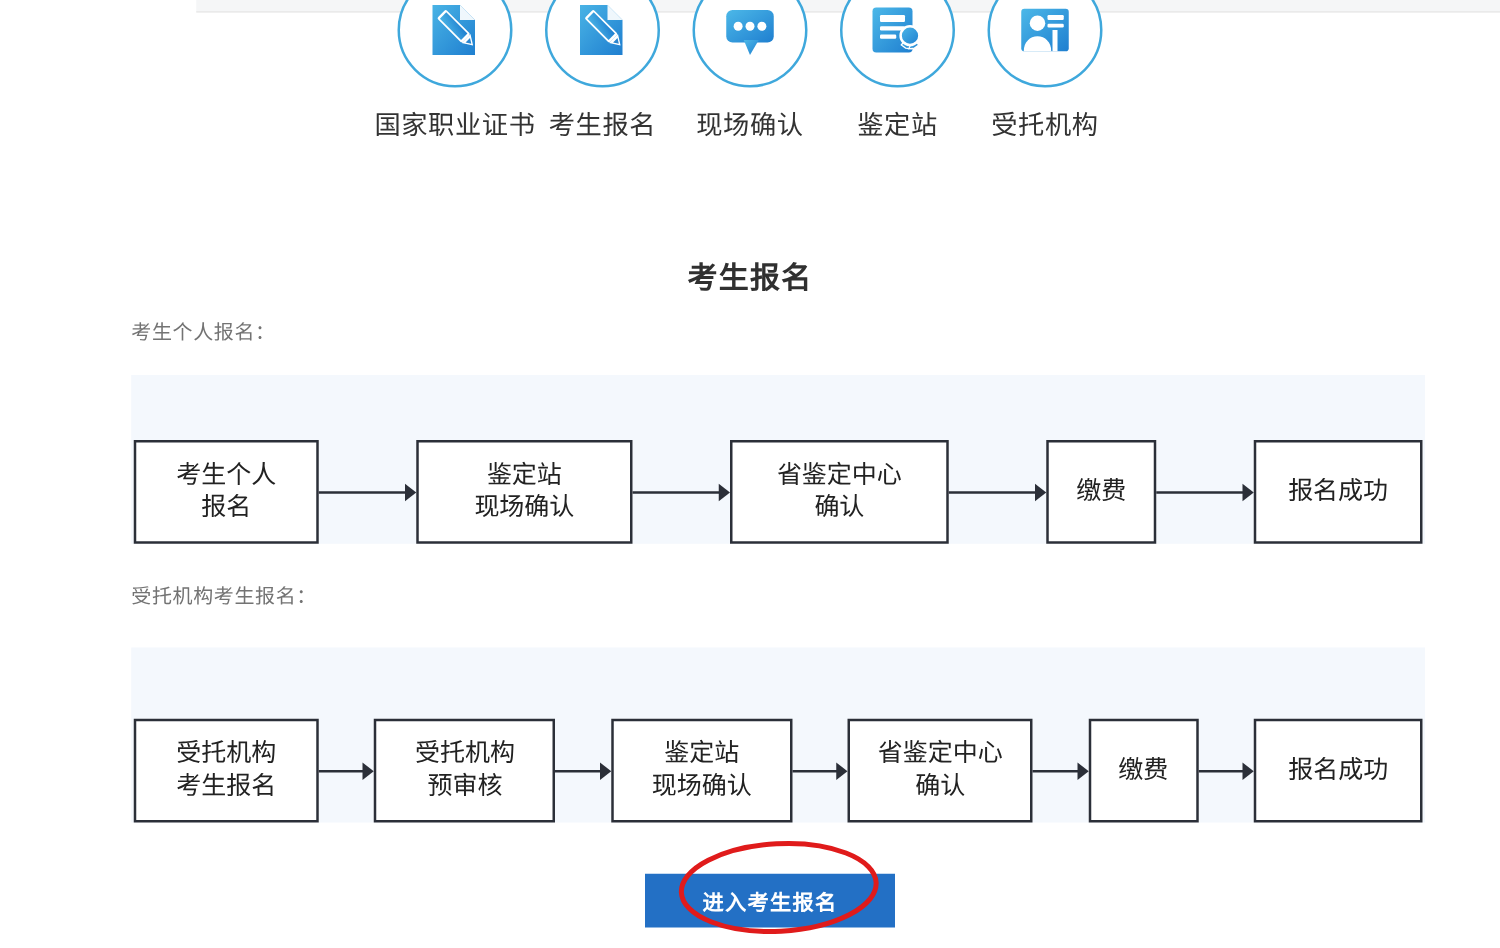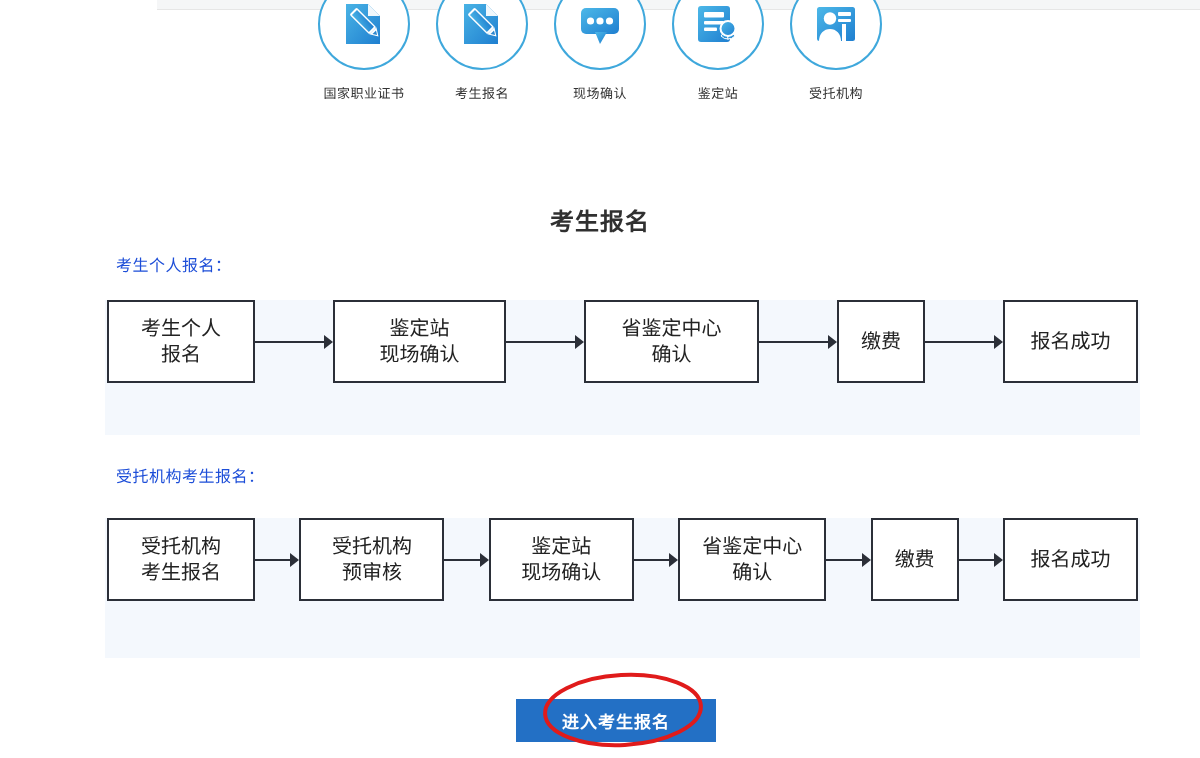--- a/index.html
+++ b/index.html
@@ -53,21 +53,21 @@
     border: 2px solid #3fa8dc;
     background: #ffffff;
     display: flex;
     align-items: center;
     justify-content: center;
     box-sizing: border-box;
   }
   .nav-circle svg { display: block; }
   .nav-label {
     margin-top: 13px;
-    font-size: 13px;
+    font-size: 21px;
     color: #333333;
     white-space: nowrap;
     letter-spacing: 0.5px;
   }
 
   
   .page-title {
     position: absolute;
     left: 0;
     top: 186px;
@@ -75,36 +75,36 @@
     text-align: center;
     font-size: 24px;
     font-weight: bold;
     color: #303030;
     letter-spacing: 1px;
   }
 
   
   .section-label {
     position: absolute;
-    left: 116px;
+    left: 105px;
     font-size: 16px;
-    color: #1d4ed8;
+    color: #737373;
     letter-spacing: 0.5px;
   }
   #label-personal { top: 252px; }
   #label-agency   { top: 463px; }
 
   
   .flow-strip {
     position: absolute;
     left: 105px;
     width: 1035px;
     background: #f4f8fd;
     display: flex;
-    align-items: flex-start;
+    align-items: flex-end;
   }
   #strip-personal { top: 300px;  height: 135px; }
   #strip-agency   { top: 518px;  height: 140px; }
 
   .flow-inner {
     display: flex;
     align-items: center;
     width: 100%;
     padding: 0 2px;
     box-sizing: border-box;

